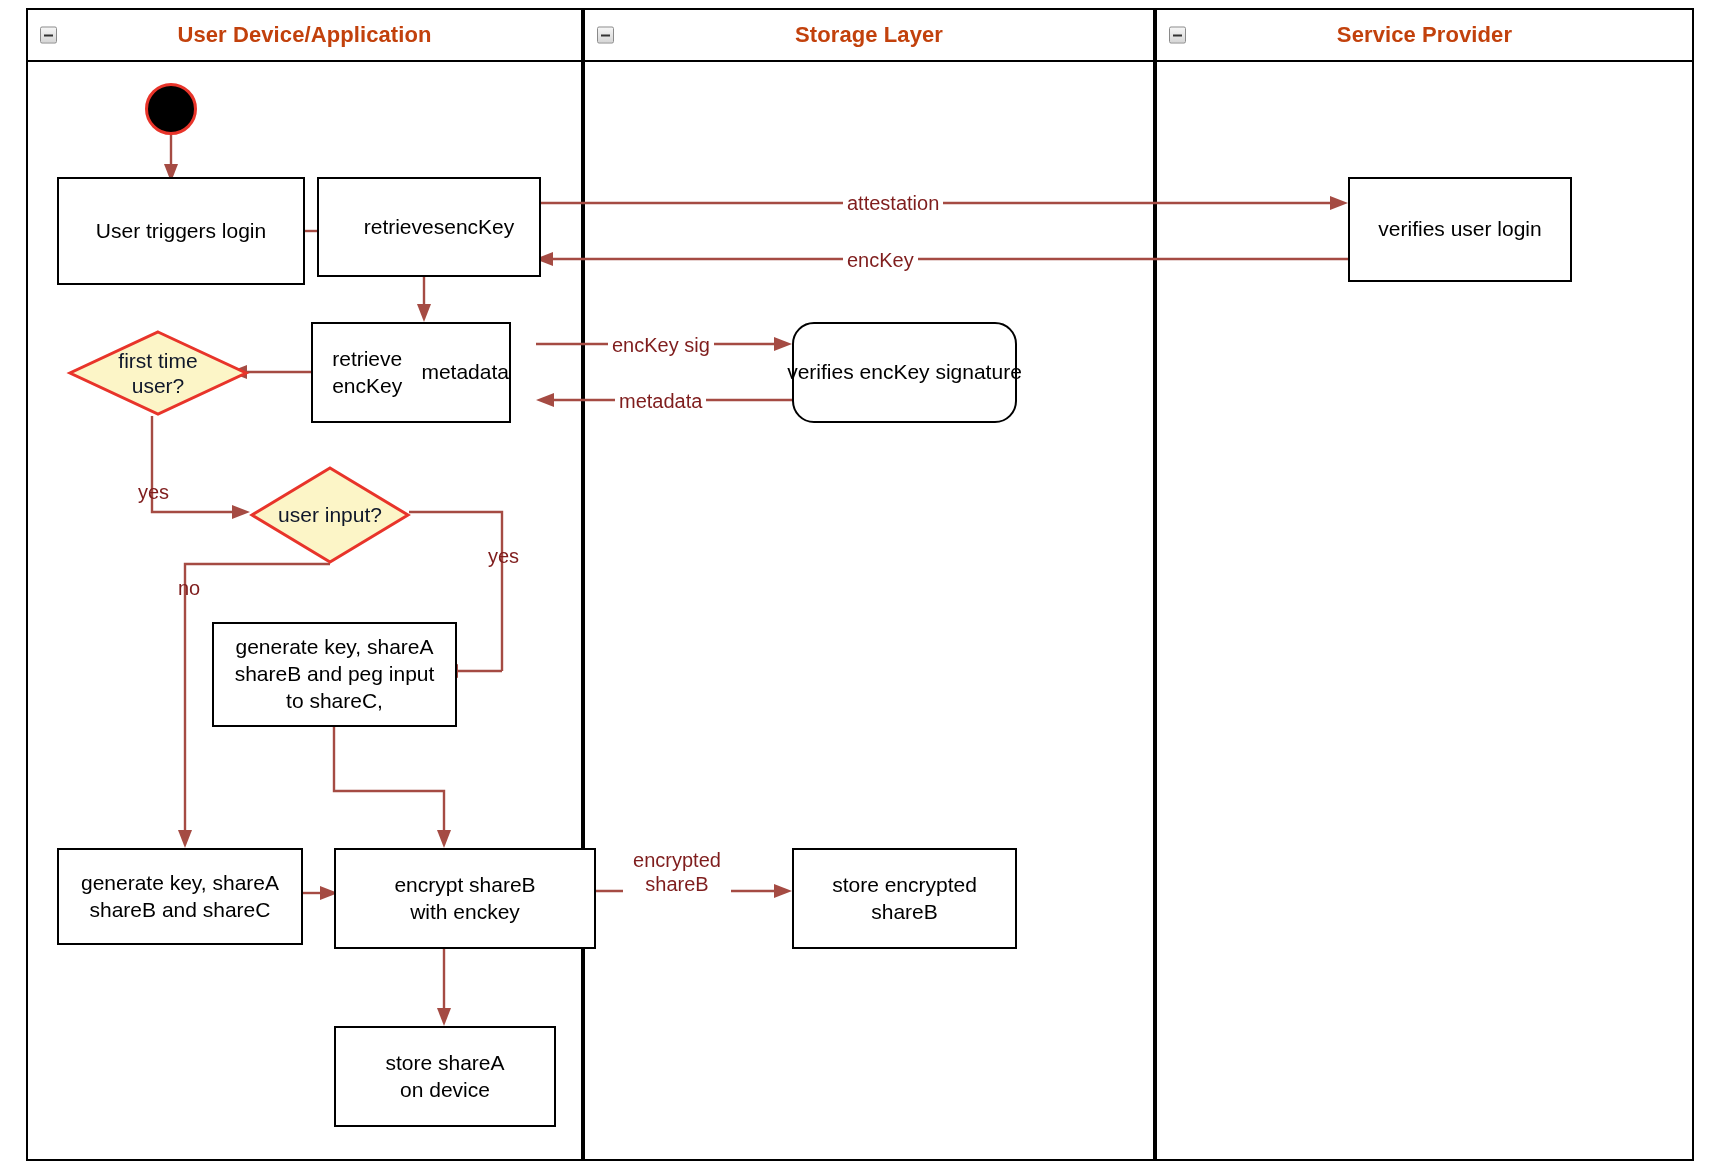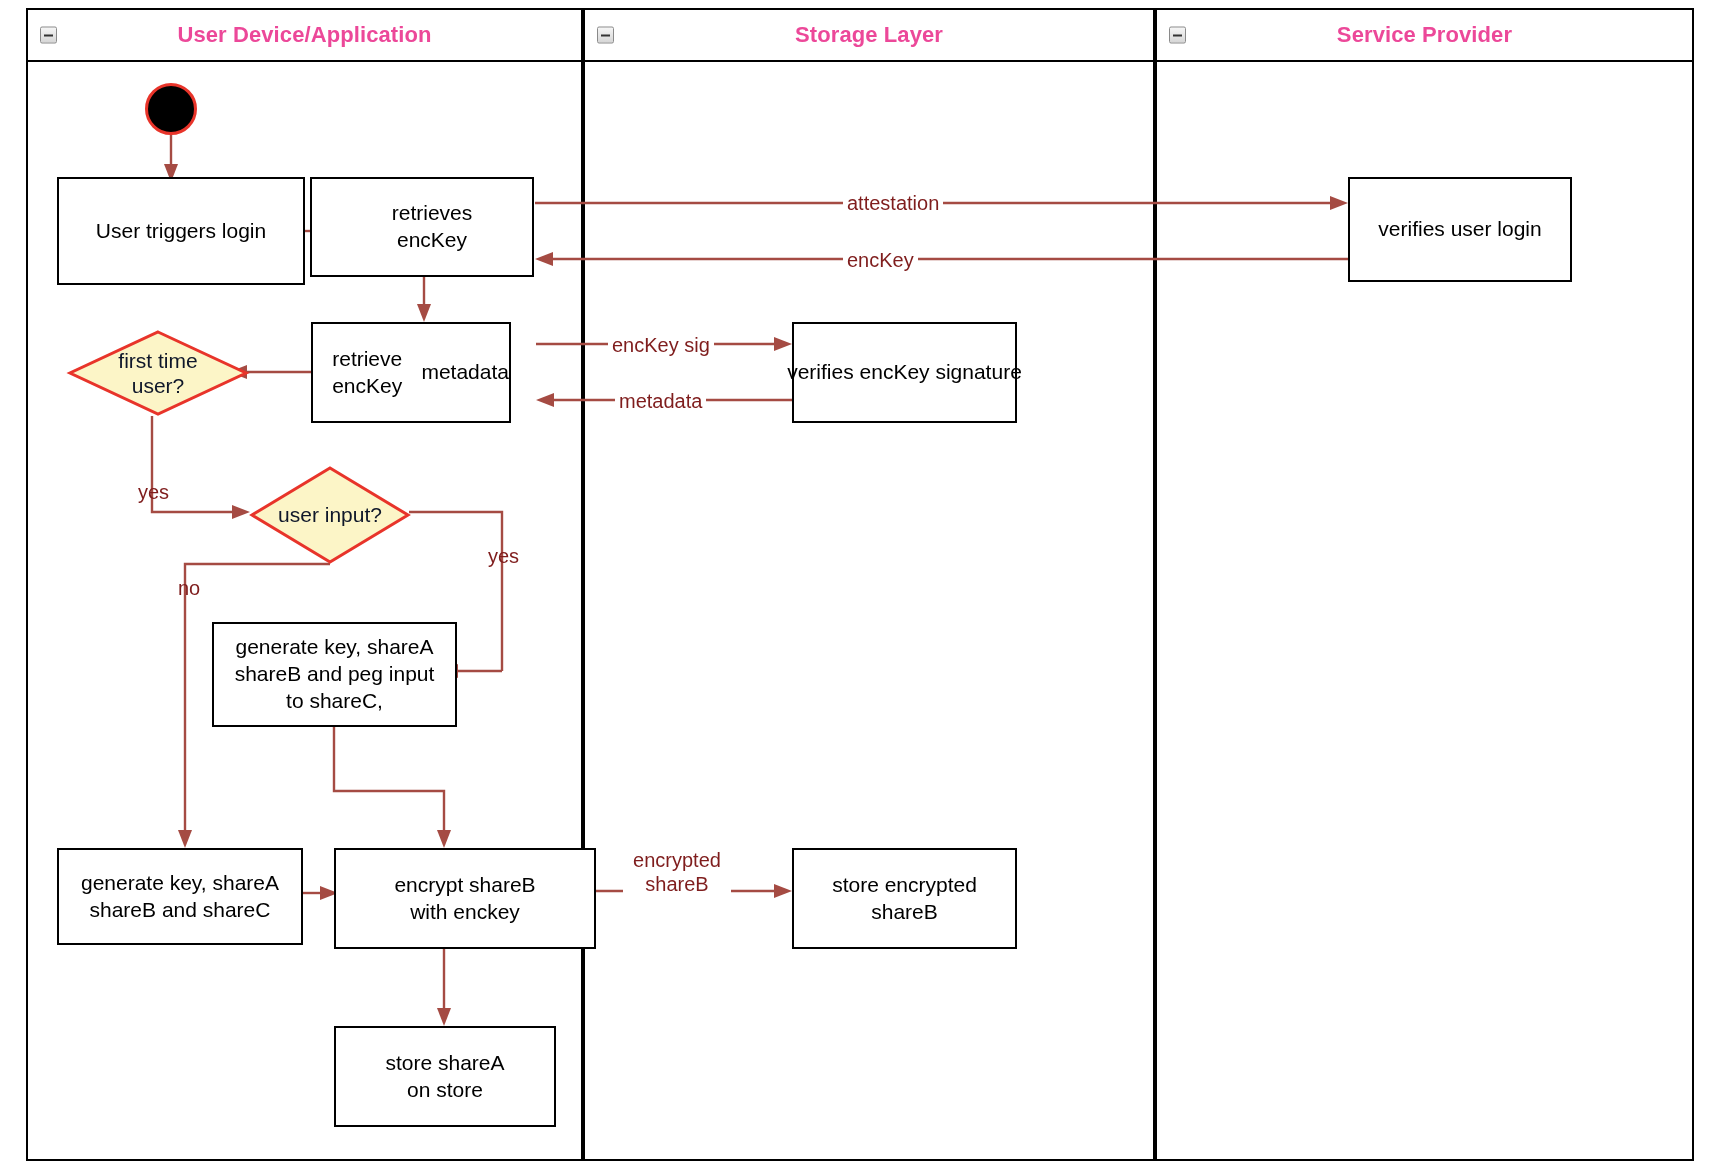--- a/index.html
+++ b/index.html
@@ -31,21 +31,21 @@
     top: 0;
     width: 100%;
     height: 52px;
     display: flex;
     align-items: center;
     justify-content: center;
   }
   .lane-title {
     font-size: 22px;
     font-weight: bold;
-    color: #ec4899;
+    color: #c2410c;
     letter-spacing: 0.1px;
     white-space: nowrap;
   }
   .collapse-icon {
     position: absolute;
     left: 12px;
     top: 50%;
     transform: translateY(-50%);
     width: 17px;
     height: 17px;
@@ -217,35 +217,35 @@
     <path d="M444,949 L444,1011"></path>
     <polygon points="444,1026 437,1008 451,1008"></polygon>
   </svg>
 
   <div class="start-node" style="left:145px; top:83px; width:52px; height:52px;"></div>
 
   <div class="node box" style="left:57px; top:177px; width:248px; height:108px;">
     <span class="node-label">User triggers login</span>
   </div>
 
-  <div class="node box" style="left:310px; top:177px; width:224px; height:100px; flex-direction:column;padding-left:20px;">
+  <div class="node box" style="left:317px; top:177px; width:224px; height:100px; flex-direction:row;padding-left:20px;">
     <span>retrieves</span>
     <span>encKey</span>
   </div>
 
   <div class="node box" style="left:1348px; top:177px; width:224px; height:105px;">
     <span class="node-label">verifies user login</span>
   </div>
 
   <div class="node box" style="left:311px; top:322px; width:200px; height:101px; flex-direction:row;justify-content:center;">
     <span>retrieve encKey</span>
     <span>metadata</span>
   </div>
 
-  <div class="node box overflow-label" style="left:792px; top:322px; width:225px; height:101px;">
+  <div class="node box overflow-label" style="left:792px; top:322px; width:225px; height:101px;border-radius:22px;">
     <span class="node-label">verifies encKey signature</span>
   </div>
 
   <div class="diamond-wrap" style="left:68px; top:330px; width:180px; height:86px;">
     <svg width="180" height="86" viewBox="0 0 180 86" xmlns="http://www.w3.org/2000/svg">
       <polygon points="90,2 178,43 90,84 2,43" fill="#fcf5c7" stroke="#e8342a" stroke-width="3"></polygon>
     </svg>
     <div class="diamond-label" style="flex-direction:column;">
       <span>first time</span>
       <span>user?</span>
@@ -277,21 +277,21 @@
     <span>with enckey</span>
   </div>
 
   <div class="node box" style="left:792px; top:848px; width:225px; height:101px; flex-direction:column;">
     <span>store encrypted</span>
     <span>shareB</span>
   </div>
 
   <div class="node box" style="left:334px; top:1026px; width:222px; height:101px; flex-direction:column;align-items:center;">
     <span>store shareA</span>
-    <span>on store</span>
+    <span>on device</span>
   </div>
 
   <div class="edge-label" style="left:843px; top:191px;">
     <span>attestation</span>
   </div>
 
   <div class="edge-label" style="left:843px; top:248px;">
     <span>encKey</span>
   </div>
 

